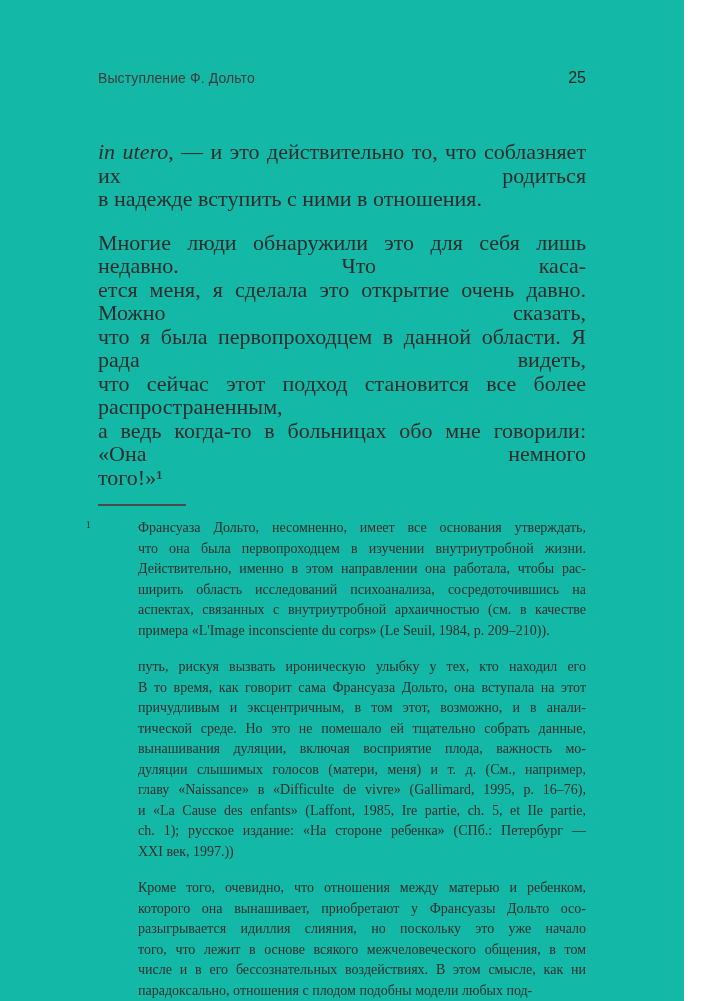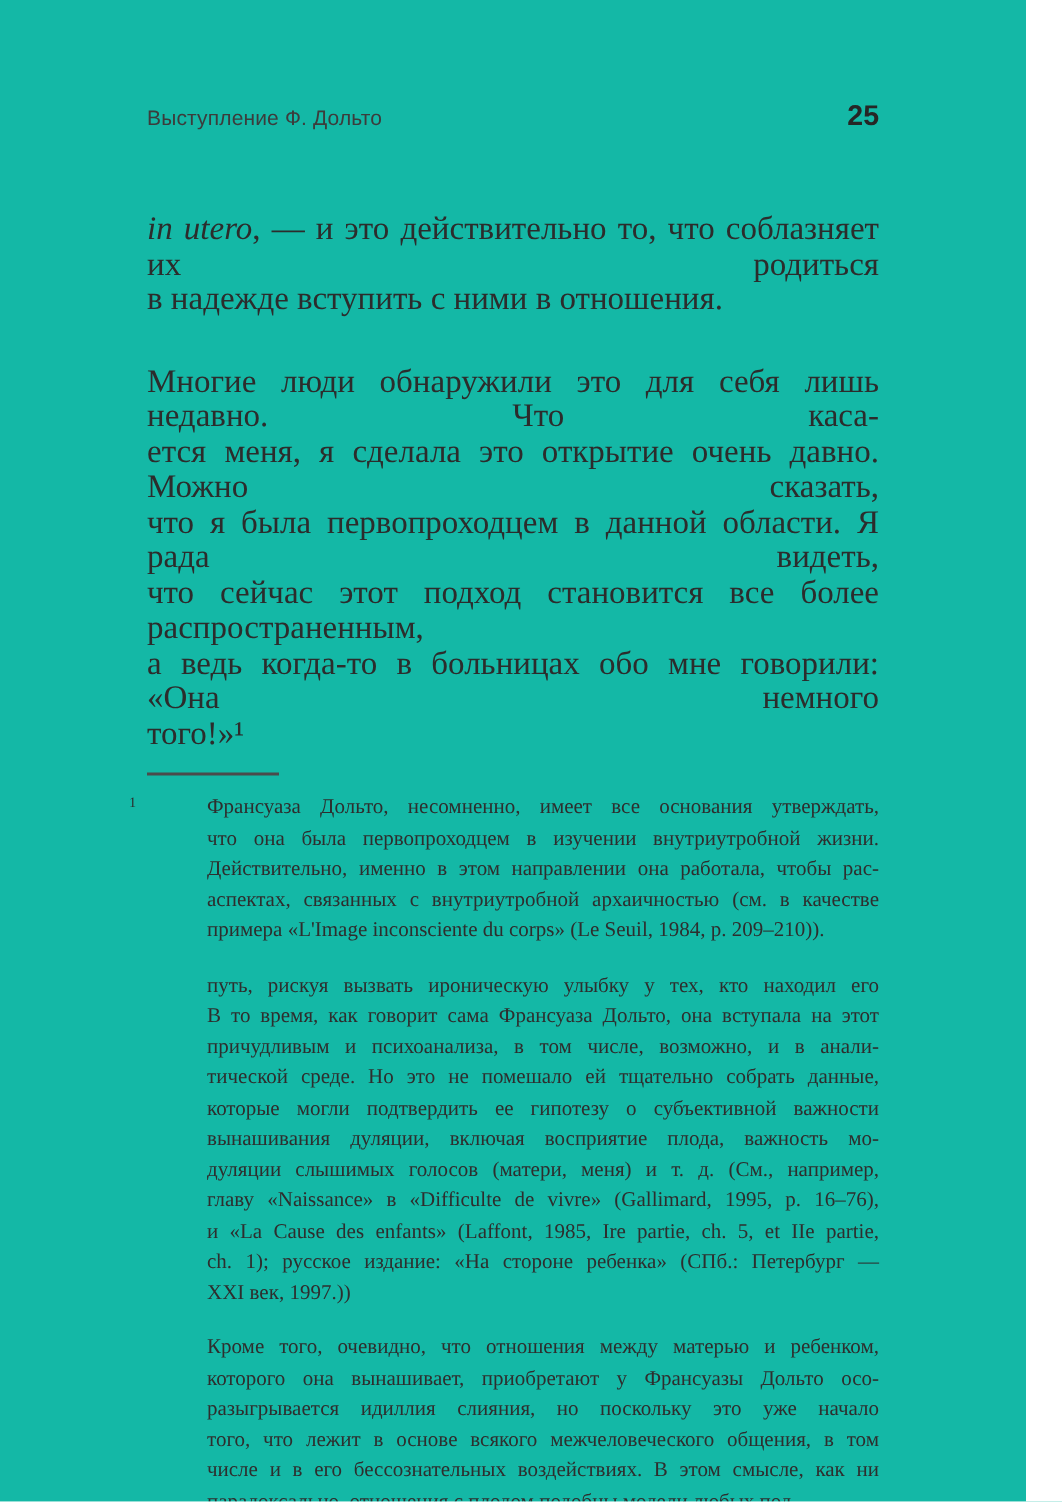--- a/index.html
+++ b/index.html
@@ -26,33 +26,33 @@
   }
   .running-title {
     font-family: "Liberation Sans", sans-serif;
     font-size: 14px;
     line-height: 16px;
     color: #3c3c3c;
     letter-spacing: 0.1px;
   }
   .page-number {
     font-family: "Liberation Sans", sans-serif;
-    font-size: 19px;
+    font-size: 16px;
     line-height: 16px;
-    font-weight: bold;
+    font-weight: normal;
     color: #262626;
   }
   .content {
     position: absolute;
     top: 140px;
     left: 98px;
     right: 98px;
   }
   .paragraph + .paragraph {
-    margin-top: 31px;
+    margin-top: 20px;
   }
   .line {
     font-size: 22px;
     line-height: 23.5px;
     color: #2c2c2c;
     text-align: justify;
     text-align-last: justify;
   }
   .line.last {
     text-align-last: left;
@@ -117,29 +117,29 @@
 
     <div class="footnote-rule"></div>
 
     <div class="footnote">
       <span class="fn-marker">1</span>
       <div class="fn-text">
           <div class="fn-para">
             <div class="line">Франсуаза Дольто, несомненно, имеет все основания утверждать,</div>
             <div class="line">что она была первопроходцем в изучении внутриутробной жизни.</div>
             <div class="line">Действительно, именно в этом направлении она работала, чтобы рас-</div>
+            <div class="line">ширить область исследований психоанализа, сосредоточившись на</div>
             <div class="line">аспектах, связанных с внутриутробной архаичностью (см. в качестве</div>
             <div class="line last">примера «L'Image inconsciente du corps» (Le Seuil, 1984, p. 209–210)).</div>
           </div>
           <div class="fn-para">
             <div class="line">путь, рискуя вызвать ироническую улыбку у тех, кто находил его</div>
             <div class="line">В то время, как говорит сама Франсуаза Дольто, она вступала на этот</div>
-            <div class="line">причудливым и психоанализа, в том числе, возможно, и в анали-</div>
+            <div class="line">причудливым и эксцентричным, в том этот, возможно, и в анали-</div>
             <div class="line">тической среде. Но это не помешало ей тщательно собрать данные,</div>
-            <div class="line">которые могли подтвердить ее гипотезу о субъективной важности</div>
             <div class="line">вынашивания дуляции, включая восприятие плода, важность мо-</div>
             <div class="line">дуляции слышимых голосов (матери, меня) и т. д. (См., например,</div>
             <div class="line">главу «Naissance» в «Difficulte de vivre» (Gallimard, 1995, p. 16–76),</div>
             <div class="line">и «La Cause des enfants» (Laffont, 1985, Ire partie, ch. 5, et IIe partie,</div>
             <div class="line">ch. 1); русское издание: «На стороне ребенка» (СПб.: Петербург —</div>
             <div class="line last">XXI век, 1997.))</div>
           </div>
           <div class="fn-para">
             <div class="line">Кроме того, очевидно, что отношения между матерью и ребенком,</div>
             <div class="line">которого она вынашивает, приобретают у Франсуазы Дольто осо-</div>

